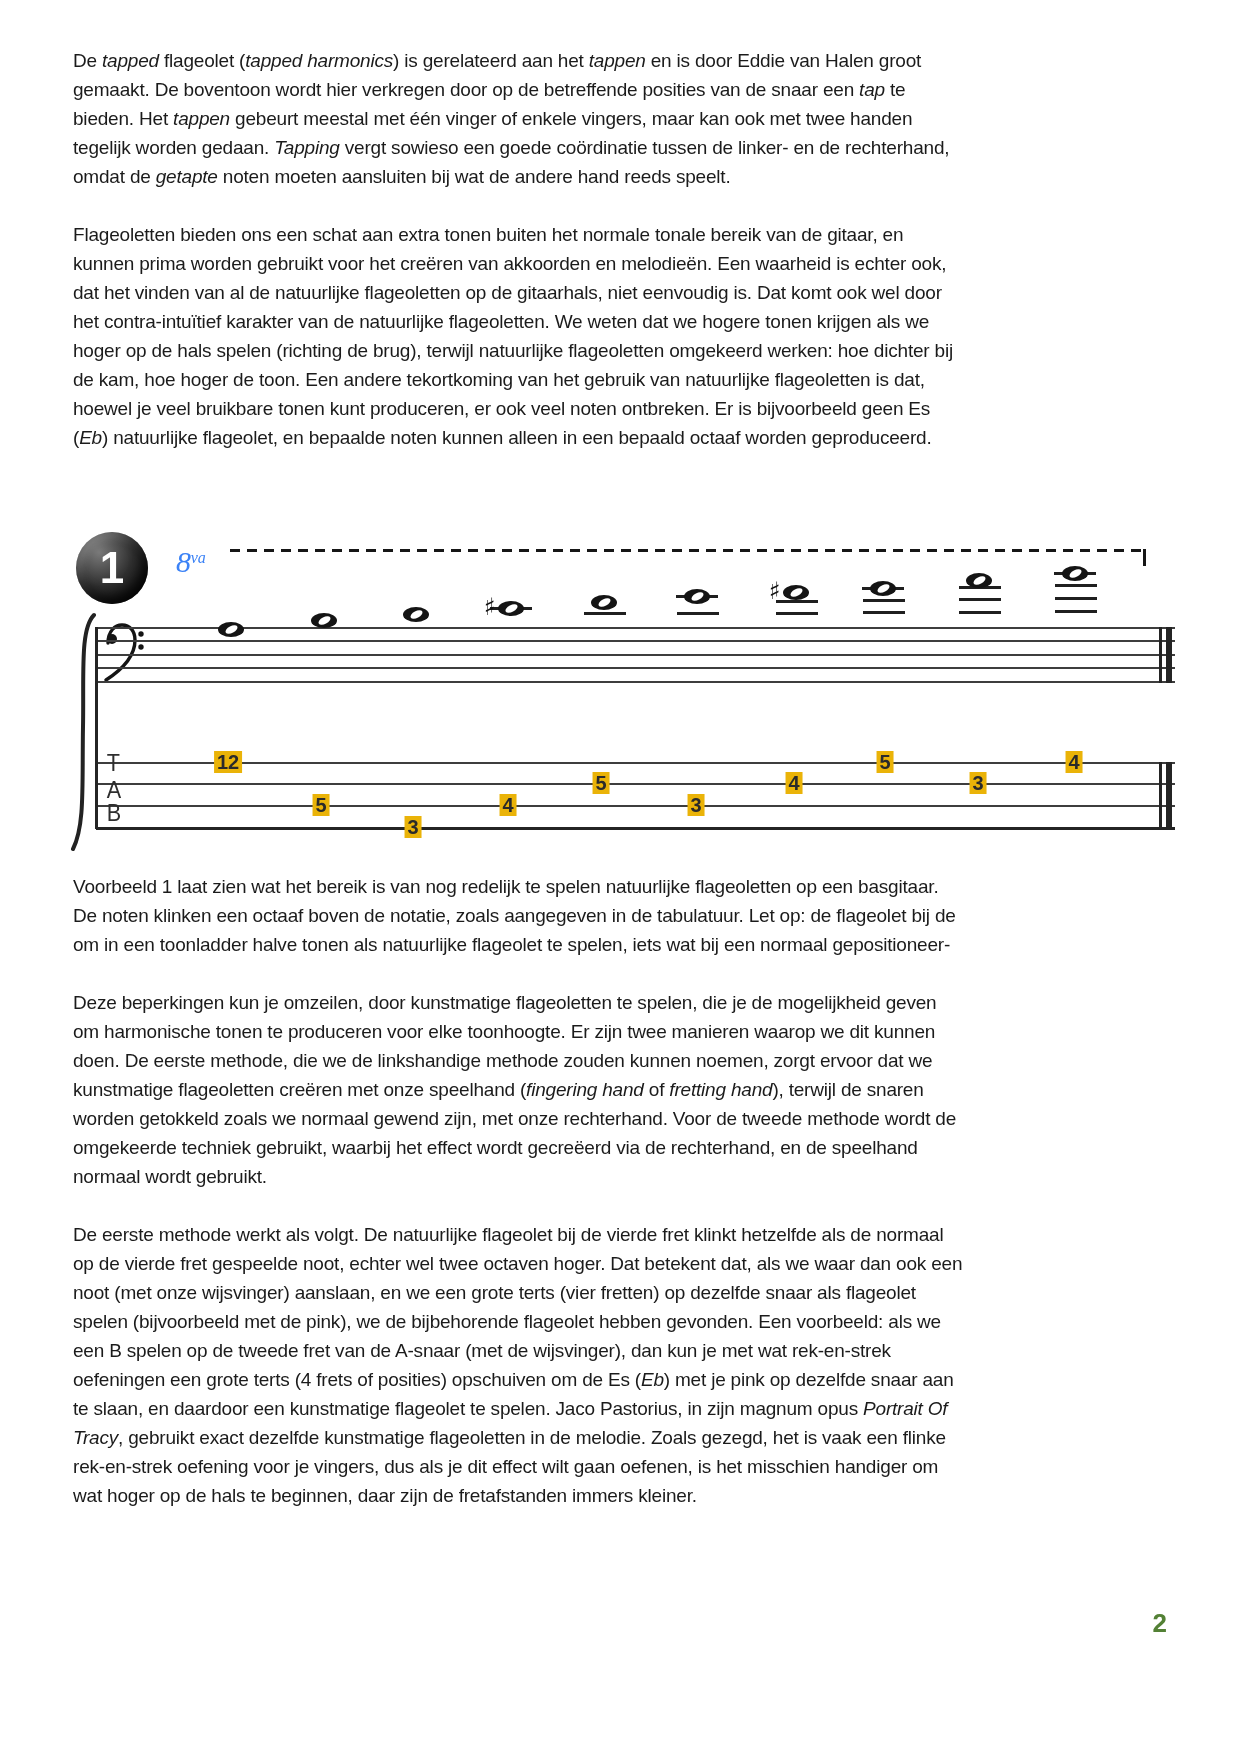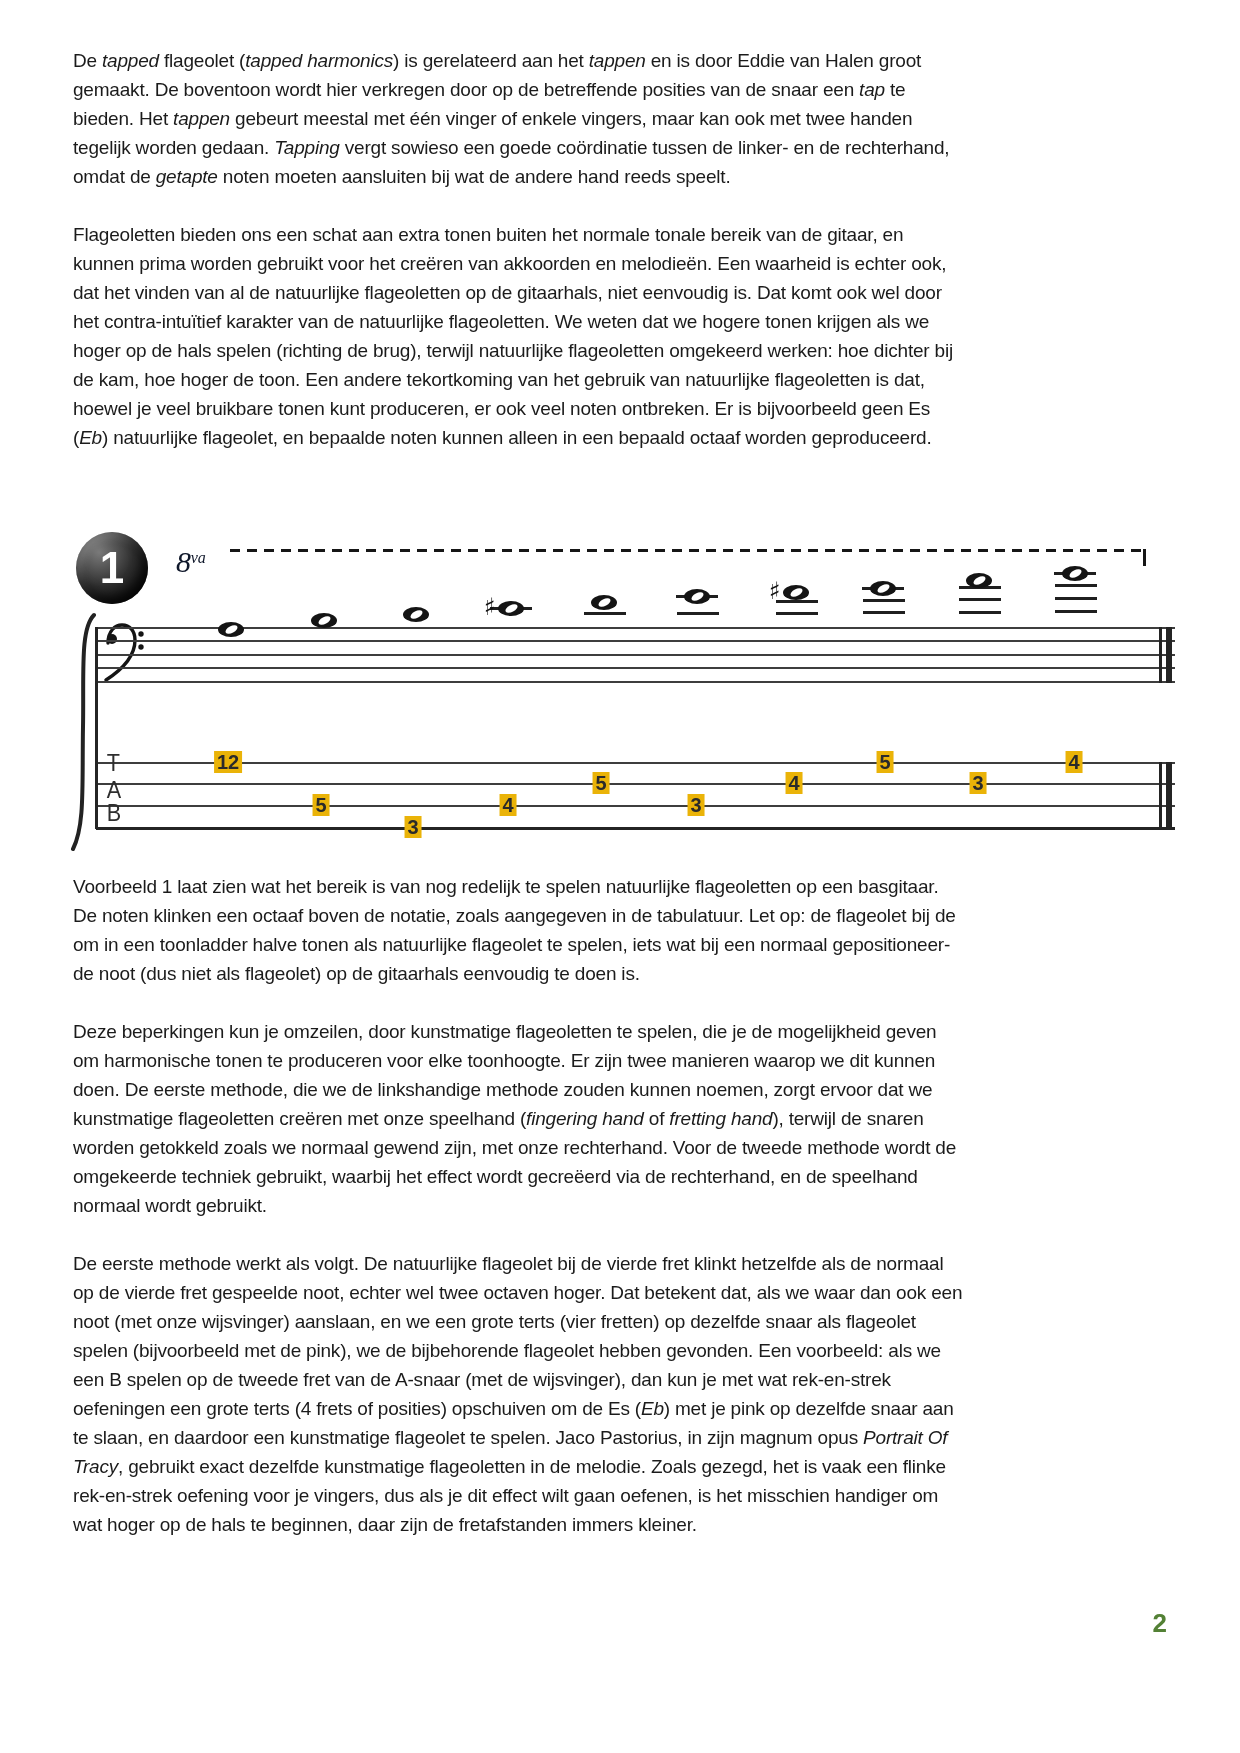--- a/index.html
+++ b/index.html
@@ -21,21 +21,21 @@
                   border-radius:50%;transform:rotate(-27deg);}
   .sharp{position:absolute;font:400 24px/24px "DejaVu Sans",sans-serif;color:#111;}
   .fret{position:absolute;transform:translateX(-50%);background:#eab308;padding:0 3px;
         font:600 20px/22px "Liberation Sans",sans-serif;color:#2a2a2a;}
   .tabletter{position:absolute;font:400 24px/24px "Liberation Sans",sans-serif;color:#2e2e2e;
              transform:scaleX(.9);}
   #badge{position:absolute;left:58px;top:51px;width:72px;height:72px;border-radius:50%;
          background:radial-gradient(circle at 32% 28%, #7a7a7a 0%, #2e2e2e 48%, #000 100%);
          box-shadow:inset -5px -7px 12px rgba(0,0,0,.75), inset 4px 5px 9px rgba(255,255,255,.22);
          color:#fff;font:700 44px/72px "Liberation Sans",sans-serif;text-align:center;}
-  #ottava{position:absolute;left:158px;top:62px;color:#0f172a;
+  #ottava{position:absolute;left:158px;top:62px;color:#3b82f6;
           font:italic 400 30px/30px "Liberation Serif","DejaVu Serif",serif;}
   #ottava sup{font-size:16px;vertical-align:9px;}
   #odash{position:absolute;top:68px;height:3px;
          background:repeating-linear-gradient(90deg,#161616 0 10px,transparent 10px 17px);}
   #otick{position:absolute;width:3px;background:#161616;}
   #pagenum{position:absolute;top:1608px;right:73px;font:700 26px/30px "Liberation Sans",sans-serif;}
   svg{position:absolute;overflow:visible;}
 </style>
 </head>
 <body>
@@ -154,21 +154,20 @@
         <div class="tabletter" style="left: 88px; top: 270px;">T</div>
         <div class="tabletter" style="left: 88px; top: 297px;">A</div>
         <div class="tabletter" style="left: 88px; top: 320px;">B</div>
       </div>
 
     <div id="paras-bottom">
         <div class="para">
           <div class="line"><span>Voorbeeld 1 laat zien wat het bereik is van nog redelijk te spelen natuurlijke flageoletten op een basgitaar.</span></div>
           <div class="line"><span>De noten klinken een octaaf boven de notatie, zoals aangegeven in de tabulatuur. Let op: de flageolet bij de</span></div>
           <div class="line"><span>om in een toonladder halve tonen als natuurlijke flageolet te spelen, iets wat bij een normaal gepositioneer-</span></div>
-          <div class="line"><span>de noot (dus niet als flageolet) op de gitaarhals eenvoudig te doen is.</span></div>
         </div>
         <div class="para">
           <div class="line"><span>Deze beperkingen kun je omzeilen, door kunstmatige flageoletten te spelen, die je de mogelijkheid geven</span></div>
           <div class="line"><span>om harmonische tonen te produceren voor elke toonhoogte. Er zijn twee manieren waarop we dit kunnen</span></div>
           <div class="line"><span>doen. De eerste methode, die we de linkshandige methode zouden kunnen noemen, zorgt ervoor dat we</span></div>
           <div class="line"><span>kunstmatige flageoletten creëren met onze speelhand (</span><span class="it">fingering hand</span><span> of </span><span class="it">fretting hand</span><span>), terwijl de snaren</span></div>
           <div class="line"><span>worden getokkeld zoals we normaal gewend zijn, met onze rechterhand. Voor de tweede methode wordt de</span></div>
           <div class="line"><span>omgekeerde techniek gebruikt, waarbij het effect wordt gecreëerd via de rechterhand, en de speelhand</span></div>
           <div class="line"><span>normaal wordt gebruikt.</span></div>
         </div>

